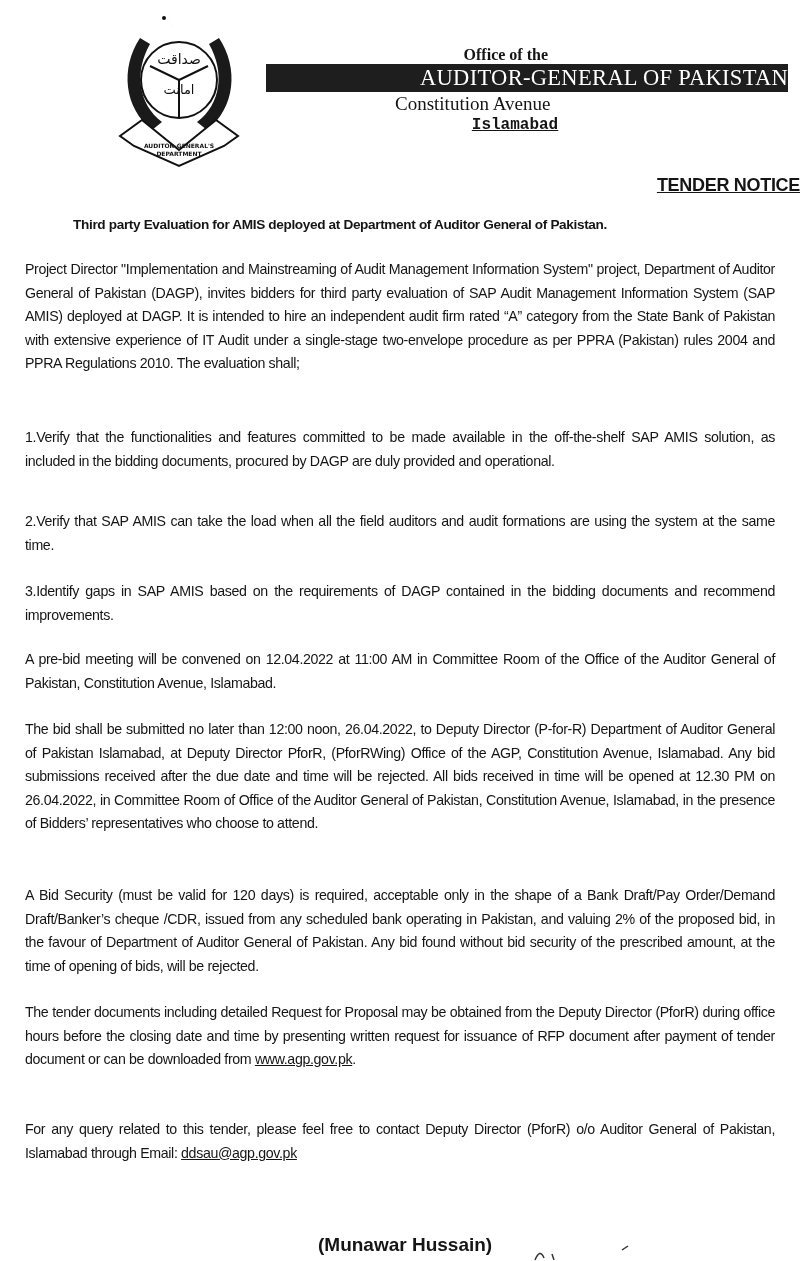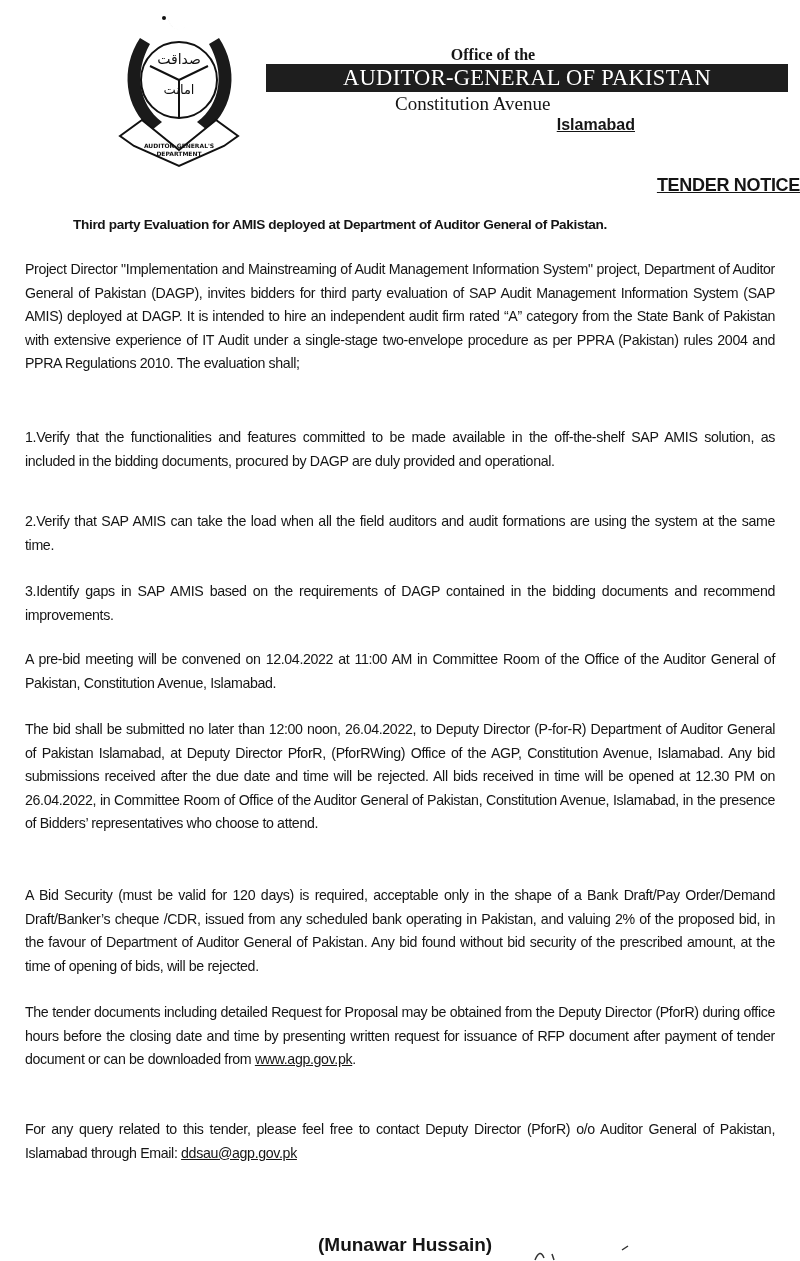--- a/index.html
+++ b/index.html
@@ -5,29 +5,29 @@
   html, body { margin: 0; padding: 0; background: #ffffff; }
   body {
     width: 800px; height: 1261px; position: relative; overflow: hidden;
     color: #151515;
     font-family: "Liberation Sans", "DejaVu Sans", sans-serif;
   }
   .page { position: absolute; inset: 0; }
 
   
   .emblem { position: absolute; left: 112px; top: 8px; width: 135px; height: 160px; }
-  .office-of { position: absolute; left: 438px; top: 46px; width: 110px; text-align: center;
+  .office-of { position: absolute; left: 438px; top: 46px; width: 110px; text-align: right;
     font-family: "Liberation Serif", serif; font-weight: bold; font-size: 16px; }
   .title-bar { position: absolute; left: 266px; top: 64px; width: 522px; height: 28px;
-    background: #1e1e1e; color: #ffffff; text-align: center;
+    background: #1e1e1e; color: #ffffff; text-align: right;
     font-family: "Liberation Serif", serif; font-size: 22.5px; line-height: 28px; letter-spacing: 0.3px; }
   .address { position: absolute; left: 395px; top: 93px; width: 240px; text-align: left;
     font-family: "Liberation Serif", serif; font-size: 19px; line-height: 22px; }
-  .city { position: absolute; left: 395px; top: 116px; width: 240px; text-align: right;
-    font-family: Liberation Sans, sans-serif; font-weight: bold; font-size: 16px; text-decoration: underline; }
+  .city { position: absolute; left: 395px; top: 116px; width: 240px; text-align: center;
+    font-family: Liberation Mono, monospace; font-weight: bold; font-size: 16px; text-decoration: underline; }
 
   .notice-title { position: absolute; left: 0; width: 800px; top: 175px; text-align: right;
     font-weight: bold; font-size: 18px; text-decoration: underline; letter-spacing: -0.3px; }
   .subject { position: absolute; left: 0; width: 680px; top: 217px; text-align: center;
     font-weight: bold; font-size: 13.6px; letter-spacing: -0.35px; }
 
   .para { position: absolute; left: 25px; width: 750px; font-size: 14.2px; line-height: 23.5px;
     text-align: justify; letter-spacing: -0.35px; }
   .para a, .link { color: #151515; text-decoration: underline; }
 

